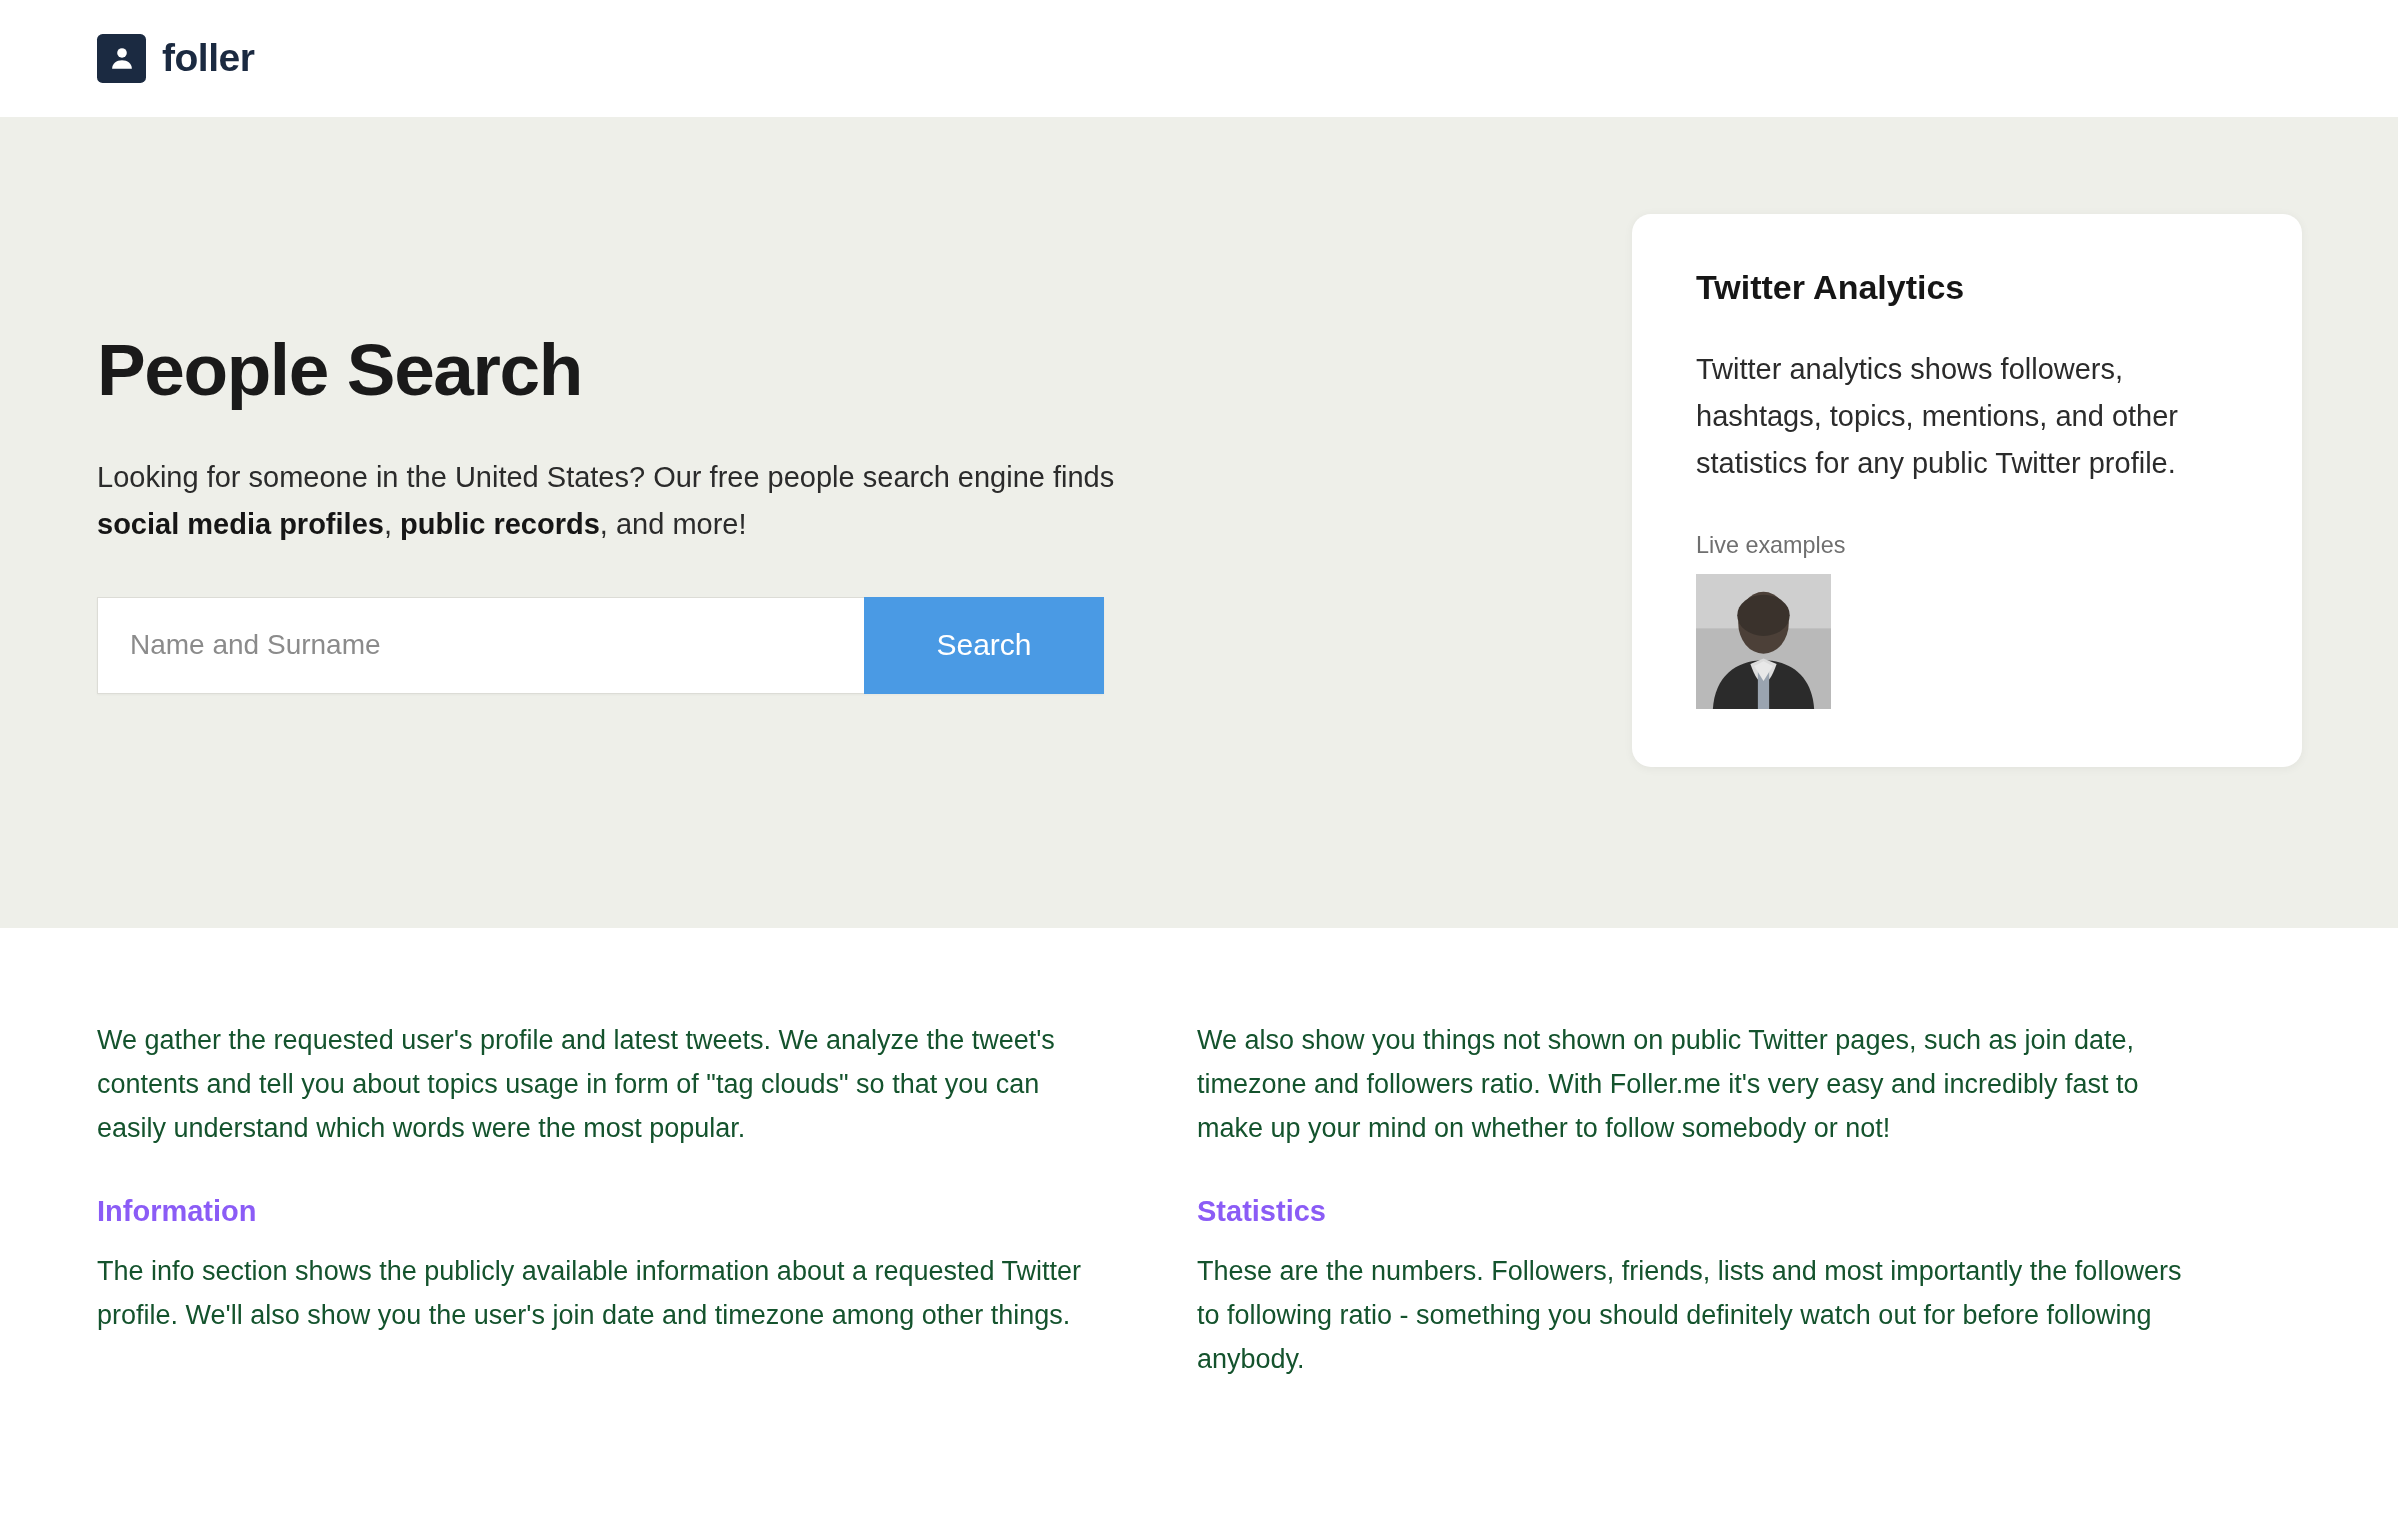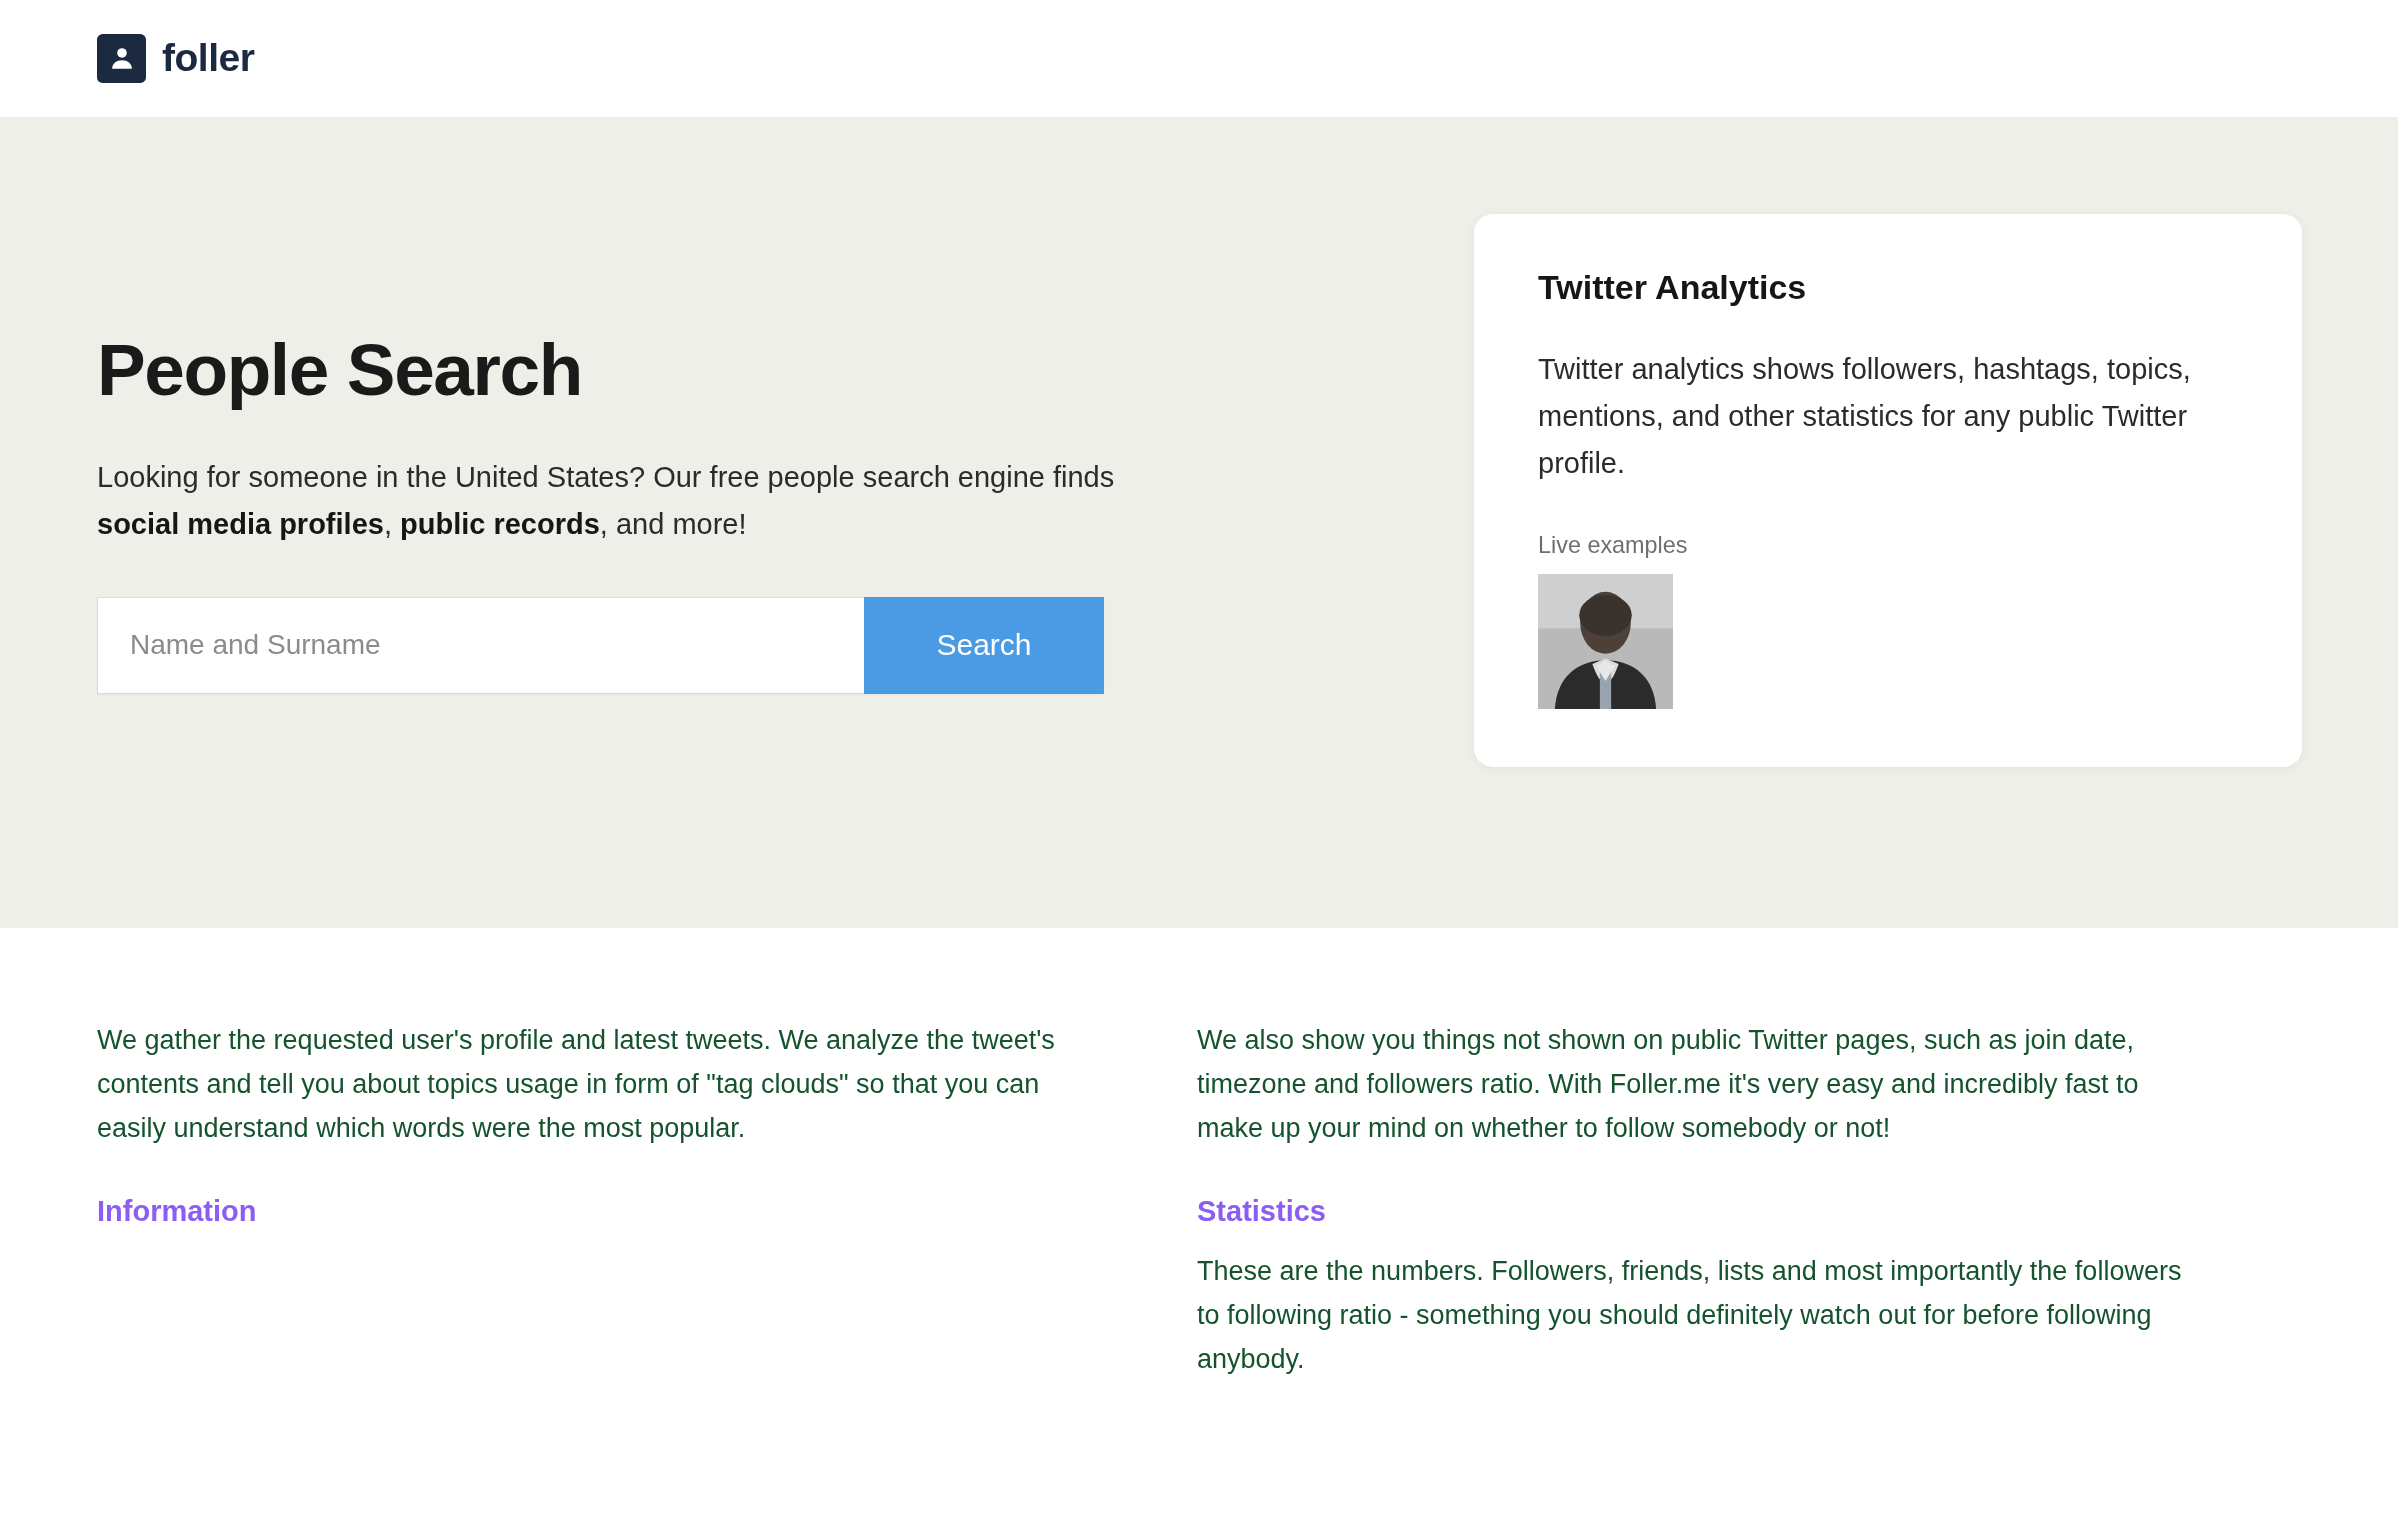--- a/index.html
+++ b/index.html
@@ -99,21 +99,21 @@
     border: none;
     background: #4a9ae4;
     color: #ffffff;
     font-size: 30px;
     cursor: pointer;
     font-family: "Liberation Sans", sans-serif;
   }
 
   
   .hero-card {
-    width: 828px;
+    width: 670px;
     background: #ffffff;
     border-radius: 19px;
     margin-top: 97px;
     padding: 54px 64px 58px 64px;
     box-shadow: 0 1.9px 9.4px rgba(0,0,0,0.05);
   }
   .card-title {
     font-size: 34px;
     font-weight: bold;
     color: #161616;
@@ -224,20 +224,21 @@
   </div>
 
 </section>
 
 <section class="content">
   <div class="cols">
 
     <div class="col">
       <p>We gather the requested user's profile and latest tweets. We analyze the tweet's contents and tell you about topics usage in form of "tag clouds" so that you can easily understand which words were the most popular.</p>
       <h3>Information</h3>
+      <p class="tight">The info section shows the publicly available information about a requested Twitter profile. We'll also show you the user's join date and timezone among other things.</p>
     </div>
 
     <div class="col">
       <p>We also show you things not shown on public Twitter pages, such as join date, timezone and followers ratio. With Foller.me it's very easy and incredibly fast to make up your mind on whether to follow somebody or not!</p>
       <h3>Statistics</h3>
       <p class="tight">These are the numbers. Followers, friends, lists and most importantly the followers to following ratio - something you should definitely watch out for before following anybody.</p>
     </div>
 
   </div>
 </section>

